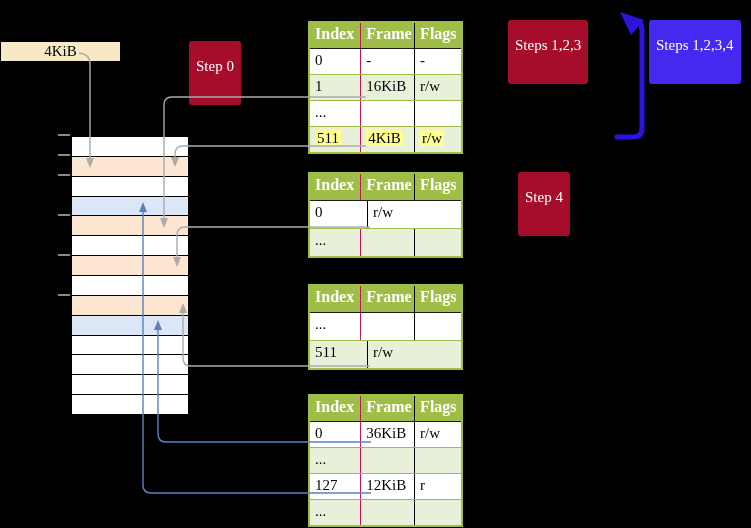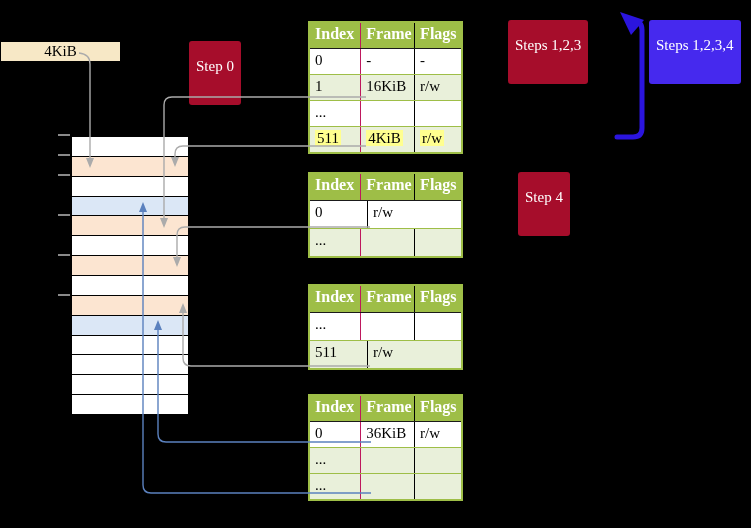--- a/index.html
+++ b/index.html
@@ -156,20 +156,25 @@
     <div class="trow">
       <div class="c ci">0</div>
       <div class="c cf">36KiB</div>
       <div class="c cg">r/w</div>
     </div>
     <div class="trow shade">
       <div class="c ci">...</div>
       <div class="c cf"></div>
       <div class="c cg"></div>
     </div>
+    <div class="trow">
+      <div class="c ci">127</div>
+      <div class="c cf">12KiB</div>
+      <div class="c cg">r</div>
+    </div>
     <div class="trow shade">
       <div class="c ci">...</div>
       <div class="c cf"></div>
       <div class="c cg"></div>
     </div>
   </div>
 
   <svg id="arrows" width="751" height="528" viewBox="0 0 751 528">
 
     <path d="M 79,53 Q 90,54 90,64 L 90,159" fill="none" stroke="#ABABAB" stroke-width="1.4"></path>

